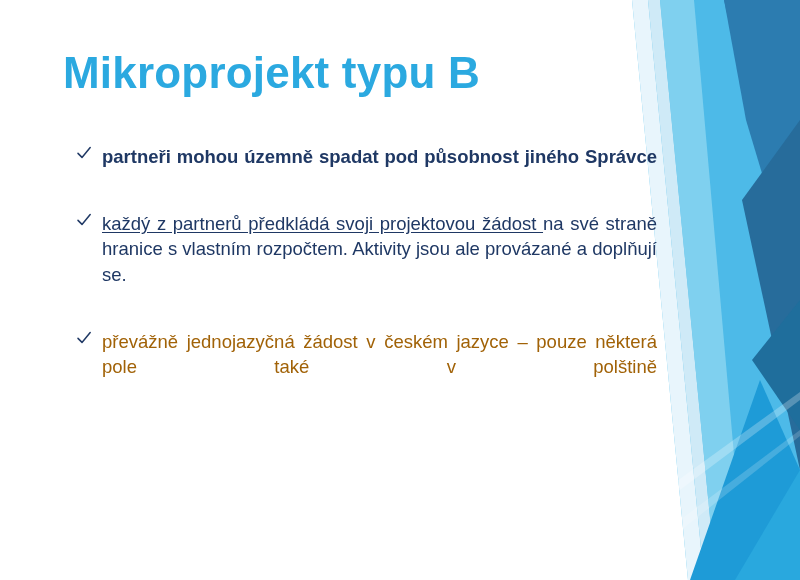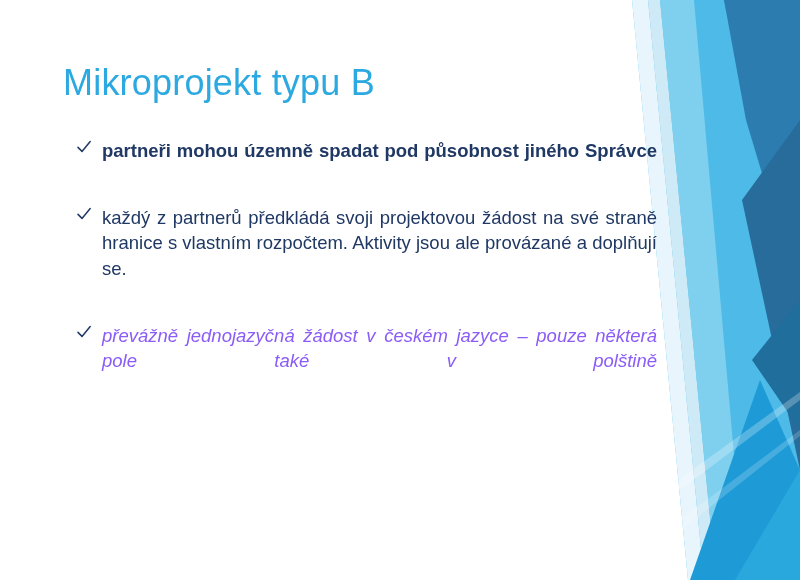--- a/index.html
+++ b/index.html
@@ -20,32 +20,32 @@
     position: absolute;
     inset: 0;
     width: 800px;
     height: 580px;
     pointer-events: none;
   }
   
   #title {
     position: absolute;
     left: 63px;
-    top: 62px;
-    font-size: 36px;
-    font-weight: 400;
+    top: 48px;
+    font-size: 44px;
+    font-weight: 700;
     letter-spacing: 0.2px;
     color: #2BA9E0;
     white-space: nowrap;
   }
   
   #bullet-list {
     position: absolute;
     left: 72px;
-    top: 138px;
+    top: 144px;
     width: 585px;
   }
   .bullet-item {
     position: relative;
     padding-left: 30px;
     margin-bottom: 17px;
     color: #1F3864;
     font-size: 18.5px;
     line-height: 1.36;
     text-align: justify;
@@ -57,20 +57,21 @@
     left: 4px;
     top: 1px;
     width: 16px;
     height: 16px;
     color: #1F3864;
   }
   .check-icon svg { display: block; }
   .bullet-text { display: block; }
   .bullet-item.bold .bullet-text { font-weight: bold; }
   .bullet-text .u {
+    text-decoration: underline;
     text-underline-offset: 2px;
   }
   
   .bullet-text::after {
     content: "";
     display: inline-block;
     width: 100%;
   }
 </style>
 </head>
@@ -126,21 +127,21 @@
 
     <div class="bullet-item" style="color: rgb(31, 56, 100);">
       <span class="check-icon">
         <svg viewBox="0 0 16 16" width="16" height="16">
           <path d="M2 8.4 L6 12.4 L14.2 2.6" fill="none" stroke="currentColor" stroke-width="1.5" stroke-linecap="round" stroke-linejoin="round"></path>
         </svg>
       </span>
       <span class="bullet-text"><span class="u">každý z partnerů předkládá svoji projektovou žádost </span><span>na své straně hranice s vlastním rozpočtem. Aktivity jsou ale provázané a doplňují se.</span></span>
     </div>
 
-    <div class="bullet-item" style="color: #8b5cf6; font-style: italic;">
+    <div class="bullet-item" style="color: #a16207;">
       <span class="check-icon">
         <svg viewBox="0 0 16 16" width="16" height="16">
           <path d="M2 8.4 L6 12.4 L14.2 2.6" fill="none" stroke="currentColor" stroke-width="1.5" stroke-linecap="round" stroke-linejoin="round"></path>
         </svg>
       </span>
       <span class="bullet-text"><span>převážně jednojazyčná žádost v českém jazyce – pouze některá pole také v polštině</span></span>
     </div>
 
 
   </div>

